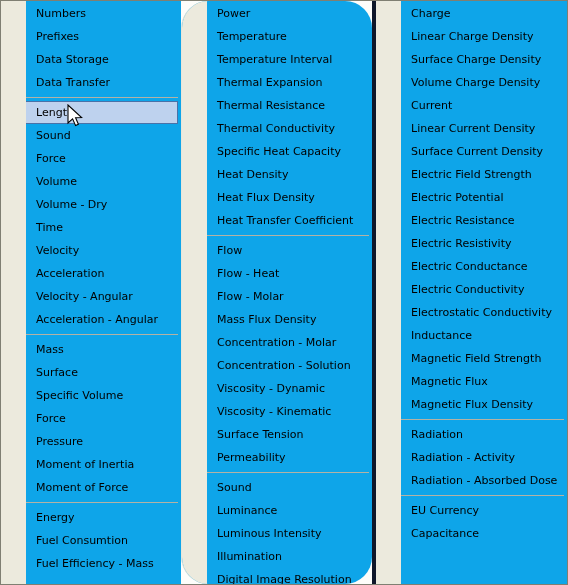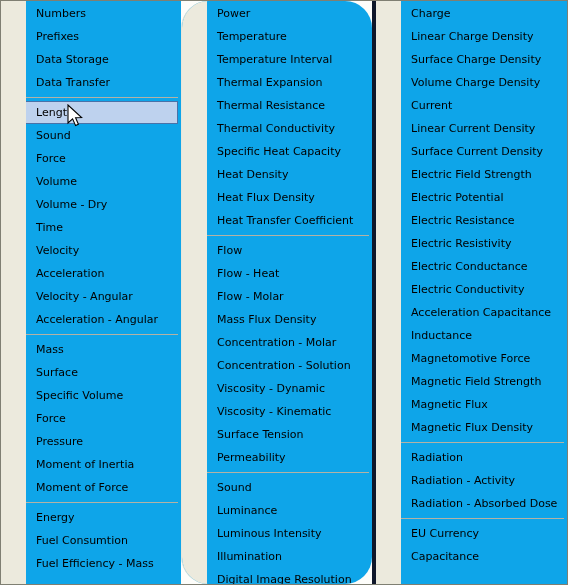--- a/index.html
+++ b/index.html
@@ -173,23 +173,22 @@
         <div class="menu-item"><span>Volume Charge Density</span></div>
         <div class="menu-item"><span>Current</span></div>
         <div class="menu-item"><span>Linear Current Density</span></div>
         <div class="menu-item"><span>Surface Current Density</span></div>
         <div class="menu-item"><span>Electric Field Strength</span></div>
         <div class="menu-item"><span>Electric Potential</span></div>
         <div class="menu-item"><span>Electric Resistance</span></div>
         <div class="menu-item"><span>Electric Resistivity</span></div>
         <div class="menu-item"><span>Electric Conductance</span></div>
         <div class="menu-item"><span>Electric Conductivity</span></div>
-        <div class="menu-item"><span>Acceleration Capacitance</span></div>
+        <div class="menu-item"><span>Electrostatic Conductivity</span></div>
         <div class="menu-item"><span>Inductance</span></div>
-        <div class="menu-item"><span>Magnetomotive Force</span></div>
         <div class="menu-item"><span>Magnetic Field Strength</span></div>
         <div class="menu-item"><span>Magnetic Flux</span></div>
         <div class="menu-item"><span>Magnetic Flux Density</span></div>
         <div class="separator"></div>
         <div class="menu-item"><span>Radiation</span></div>
         <div class="menu-item"><span>Radiation - Activity</span></div>
         <div class="menu-item"><span>Radiation - Absorbed Dose</span></div>
         <div class="separator"></div>
         <div class="menu-item"><span>EU Currency</span></div>
         <div class="menu-item"><span>Capacitance</span></div>

